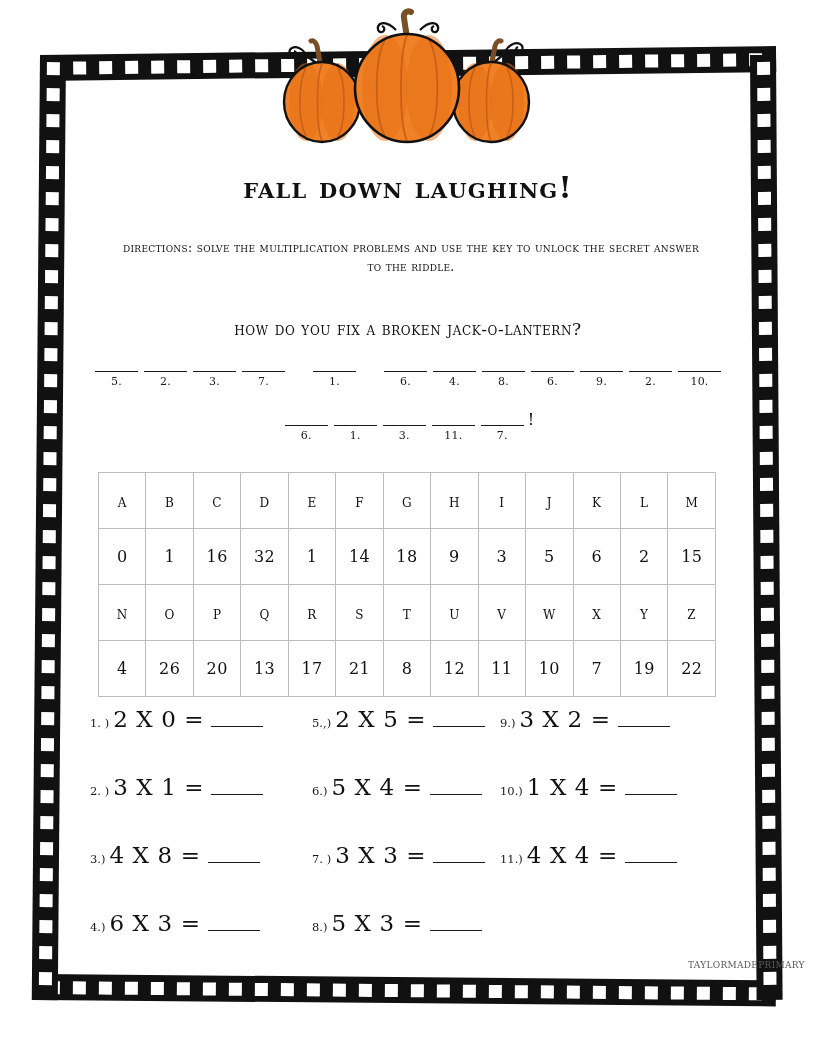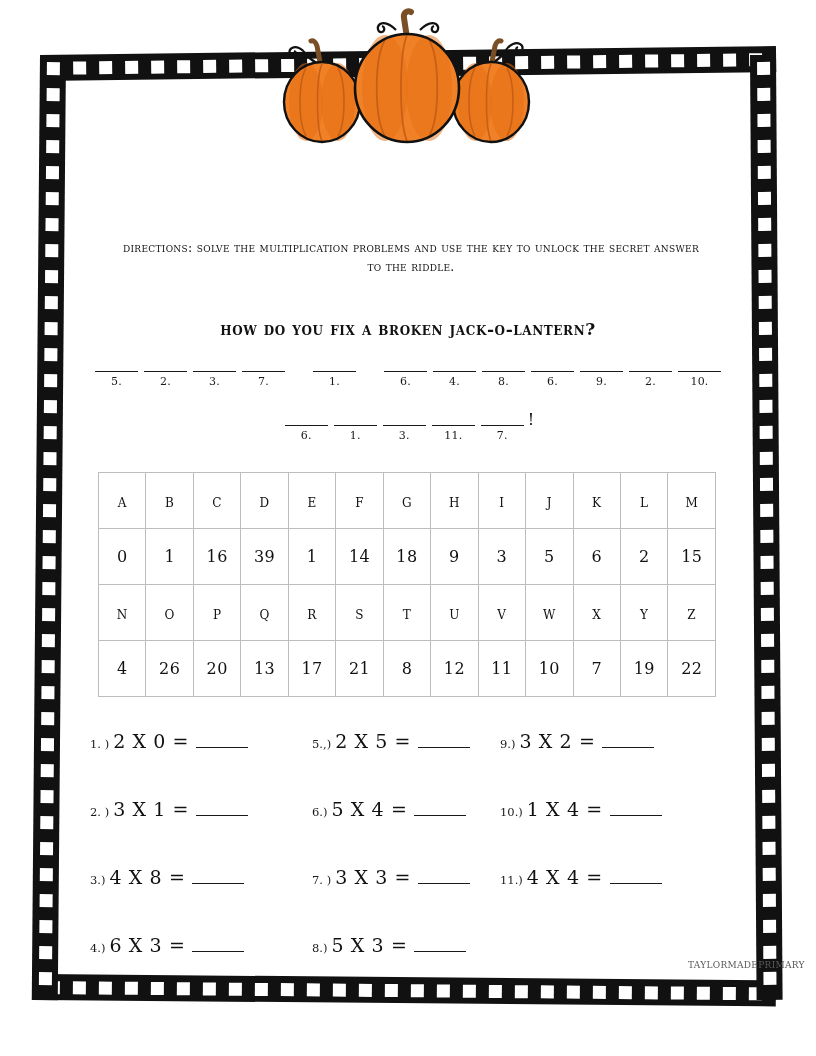--- a/index.html
+++ b/index.html
@@ -125,21 +125,21 @@
   }
 
   .riddle {
     position: absolute;
     top: 233px;
     left: 0;
     width: 100%;
     text-align: center;
     font-family: "DejaVu Serif", serif;
     font-size: 17px;
-    font-weight: bold;
+    font-weight: normal;
     letter-spacing: 0.6px;
     color: #111;
     font-variant: small-caps;
     text-transform: lowercase;
   }
 
   
   .blank-row {
     position: absolute;
     display: flex;
@@ -223,24 +223,23 @@
     white-space: nowrap;
   }
   .prob-num {
     font-family: "DejaVu Serif", serif;
     font-size: 11.5px;
     color: #1a1a1a;
     margin-right: 4px;
   }
   .prob-expr {
     font-family: "DejaVu Serif", serif;
-    font-size: 19px;
+    font-size: 23px;
     color: #111;
     letter-spacing: 0.6px;
-    margin-top: 24px;
   }
   .prob-blank {
     display: inline-block;
     width: 52px;
     border-bottom: 1.3px solid #1a1a1a;
     margin-left: 7px;
     height: 15px;
   }
 
   .credit {
@@ -439,20 +438,21 @@
         <path d="M117 38 C106 56 106 116 117 134" stroke="#C85F17" stroke-width="1.8" fill="none"></path>
         <path d="M161 38 C172 56 172 116 161 134" stroke="#C85F17" stroke-width="1.8" fill="none"></path>
         <ellipse cx="139" cy="86" rx="52" ry="54" fill="none" stroke="#111" stroke-width="2.6"></ellipse>
       </g>
     </svg>
   </div>
 
   <div class="content">
 
 
+    <div class="title">Fall down laughing!</div>
 
     <div class="directions">Directions: Solve the multiplication problems and use the key to unlock the secret answer to the riddle.</div>
 
     <div class="riddle">How do you fix a broken jack-o-lantern?</div>
 
     <div class="blank-row row1" id="blank-row-1">
         <div class="blank-slot">
           <div class="line"></div>
           <div class="num">5.</div>
         </div>
@@ -541,21 +541,21 @@
             <td class="letter">I</td>
             <td class="letter">J</td>
             <td class="letter">K</td>
             <td class="letter">L</td>
             <td class="letter">M</td>
           </tr>
           <tr>
             <td class="value">0</td>
             <td class="value">1</td>
             <td class="value">16</td>
-            <td class="value">39</td>
+            <td class="value">32</td>
             <td class="value">1</td>
             <td class="value">14</td>
             <td class="value">18</td>
             <td class="value">9</td>
             <td class="value">3</td>
             <td class="value">5</td>
             <td class="value">6</td>
             <td class="value">2</td>
             <td class="value">15</td>
           </tr>

